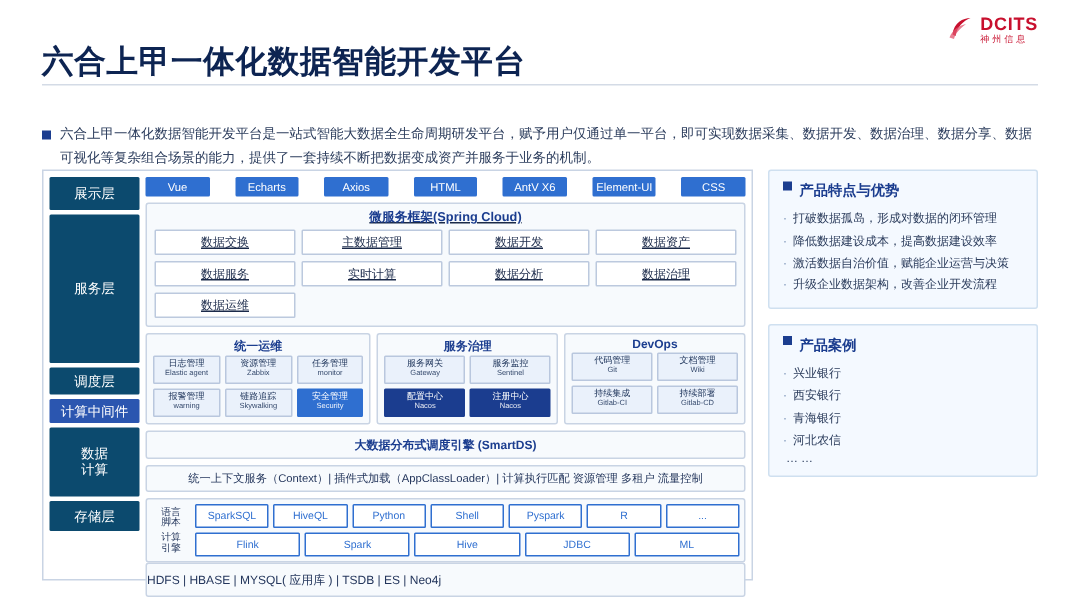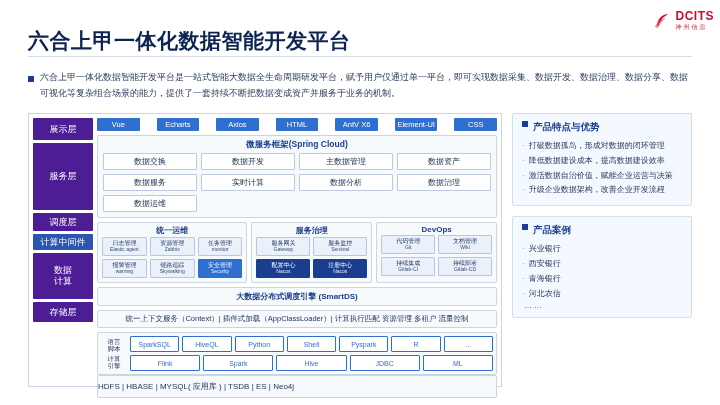--- a/index.html
+++ b/index.html
@@ -4,65 +4,65 @@
 <style>
   html,body{margin:0;padding:0;}
   body{
     width:720px;height:405px;background:#ffffff;
     font-family:"Liberation Sans","DejaVu Sans",sans-serif;
     color:#1b2a4a;overflow:hidden;
   }
   .page{position:relative;width:720px;height:405px;}
 
   
-  .brand{position:absolute;top:10px;right:6px;display:flex;align-items:center;gap:5px;}
+  .brand{position:absolute;top:10px;right:28px;display:flex;gap:5px;}
   .brand-mark{width:17px;height:17px;position:relative;}
   .brand-mark svg{display:block;}
   .brand-txt{line-height:1;}
   .brand-name{font-size:12px;font-weight:bold;color:#c8102e;letter-spacing:.5px;}
   .brand-sub{font-size:6px;color:#c8102e;letter-spacing:2px;margin-top:2px;}
 
   .title{
     position:absolute;left:28px;top:27px;font-size:21px;font-weight:bold;
     color:#0d2452;letter-spacing:.5px;
   }
   .title-rule{position:absolute;left:28px;top:56px;width:664px;height:1px;background:#d4dbe6;}
 
-  .intro{position:absolute;left:28px;top:71px;width:664px;display:flex;gap:6px;font-family:Liberation Mono, monospace;}
+  .intro{position:absolute;left:28px;top:82px;width:664px;display:flex;gap:6px;}
   .intro .bullet{width:6px;height:6px;background:#1b3d8f;margin-top:5px;flex:none;}
   .intro p{margin:0;font-size:9px;line-height:1.75;color:#2b3c5c;}
 
   
   .board{position:absolute;left:28px;top:113px;width:664px;height:272px;}
   .left{position:absolute;left:0;top:0;width:472px;height:272px;border:1px solid #c9d4e4;background:#fff;}
   .right{position:absolute;left:484px;top:0;width:180px;height:272px;}
 
   
   .layers{position:absolute;left:4px;top:4px;width:60px;bottom:4px;}
   .layer{
-    background:#4c1d95;color:#fff;font-size:9px;display:flex;align-items:center;
+    background:#0c4a6e;color:#fff;font-size:9px;display:flex;align-items:center;
     justify-content:center;width:60px;border-radius:1px;margin-bottom:3px;text-align:center;
     line-height:1.2;
   }
   .layer.l1{height:22px;}
-  .layer.l2{height:67px;}
+  .layer.l2{height:99px;}
   .layer.l3{height:18px;}
   .layer.l4{height:16px;background:#2b56b0;text-align:right;}
   .layer.l5{height:46px;}
   .layer.l6{height:20px;}
 
   .content{position:absolute;left:68px;top:4px;right:4px;bottom:4px;}
 
   .row-tags{display:flex;gap:17px;height:13px;margin-bottom:4px;}
   .tag{
     flex:1;background:#2f6fd0;color:#fff;font-size:7.5px;display:flex;align-items:center;
     justify-content:center;border-radius:1px;
   }
 
-  .panel{border:1px solid #c9d4e4;background:#f7fafd;border-radius:2px;}
+  .panel{border:1px solid #c9d4e4;background:#f7fafd;border-radius:2px;text-decoration:underline;}
   .panel-title{
     text-align:center;font-size:8.5px;color:#1b3d8f;padding:3px 0 2px;font-weight:bold;
   }
   .grid2{display:grid;grid-template-columns:repeat(4,1fr);gap:4px;padding:0 5px 5px;}
   .cell{
     background:#fff;border:1px solid #bcc9de;border-radius:1px;height:15px;
     font-size:8px;display:flex;align-items:center;justify-content:center;color:#1b2a4a;
   }
 
   .triple{display:flex;gap:4px;margin-top:4px;}
@@ -155,22 +155,22 @@
           <span class="tag">HTML</span>
           <span class="tag">AntV X6</span>
           <span class="tag">Element-UI</span>
           <span class="tag">CSS</span>
         </div>
 
         <div class="panel">
           <div class="panel-title">微服务框架(Spring Cloud)</div>
           <div class="grid2">
             <div class="cell">数据交换</div>
+            <div class="cell">主数据管理</div>
             <div class="cell">数据开发</div>
-            <div class="cell">主数据管理</div>
             <div class="cell">数据资产</div>
             <div class="cell">数据服务</div>
             <div class="cell">实时计算</div>
             <div class="cell">数据分析</div>
             <div class="cell" style="grid-column:4">数据治理</div>
             <div class="cell">数据运维</div>
           </div>
         </div>
 
         <div class="triple">

